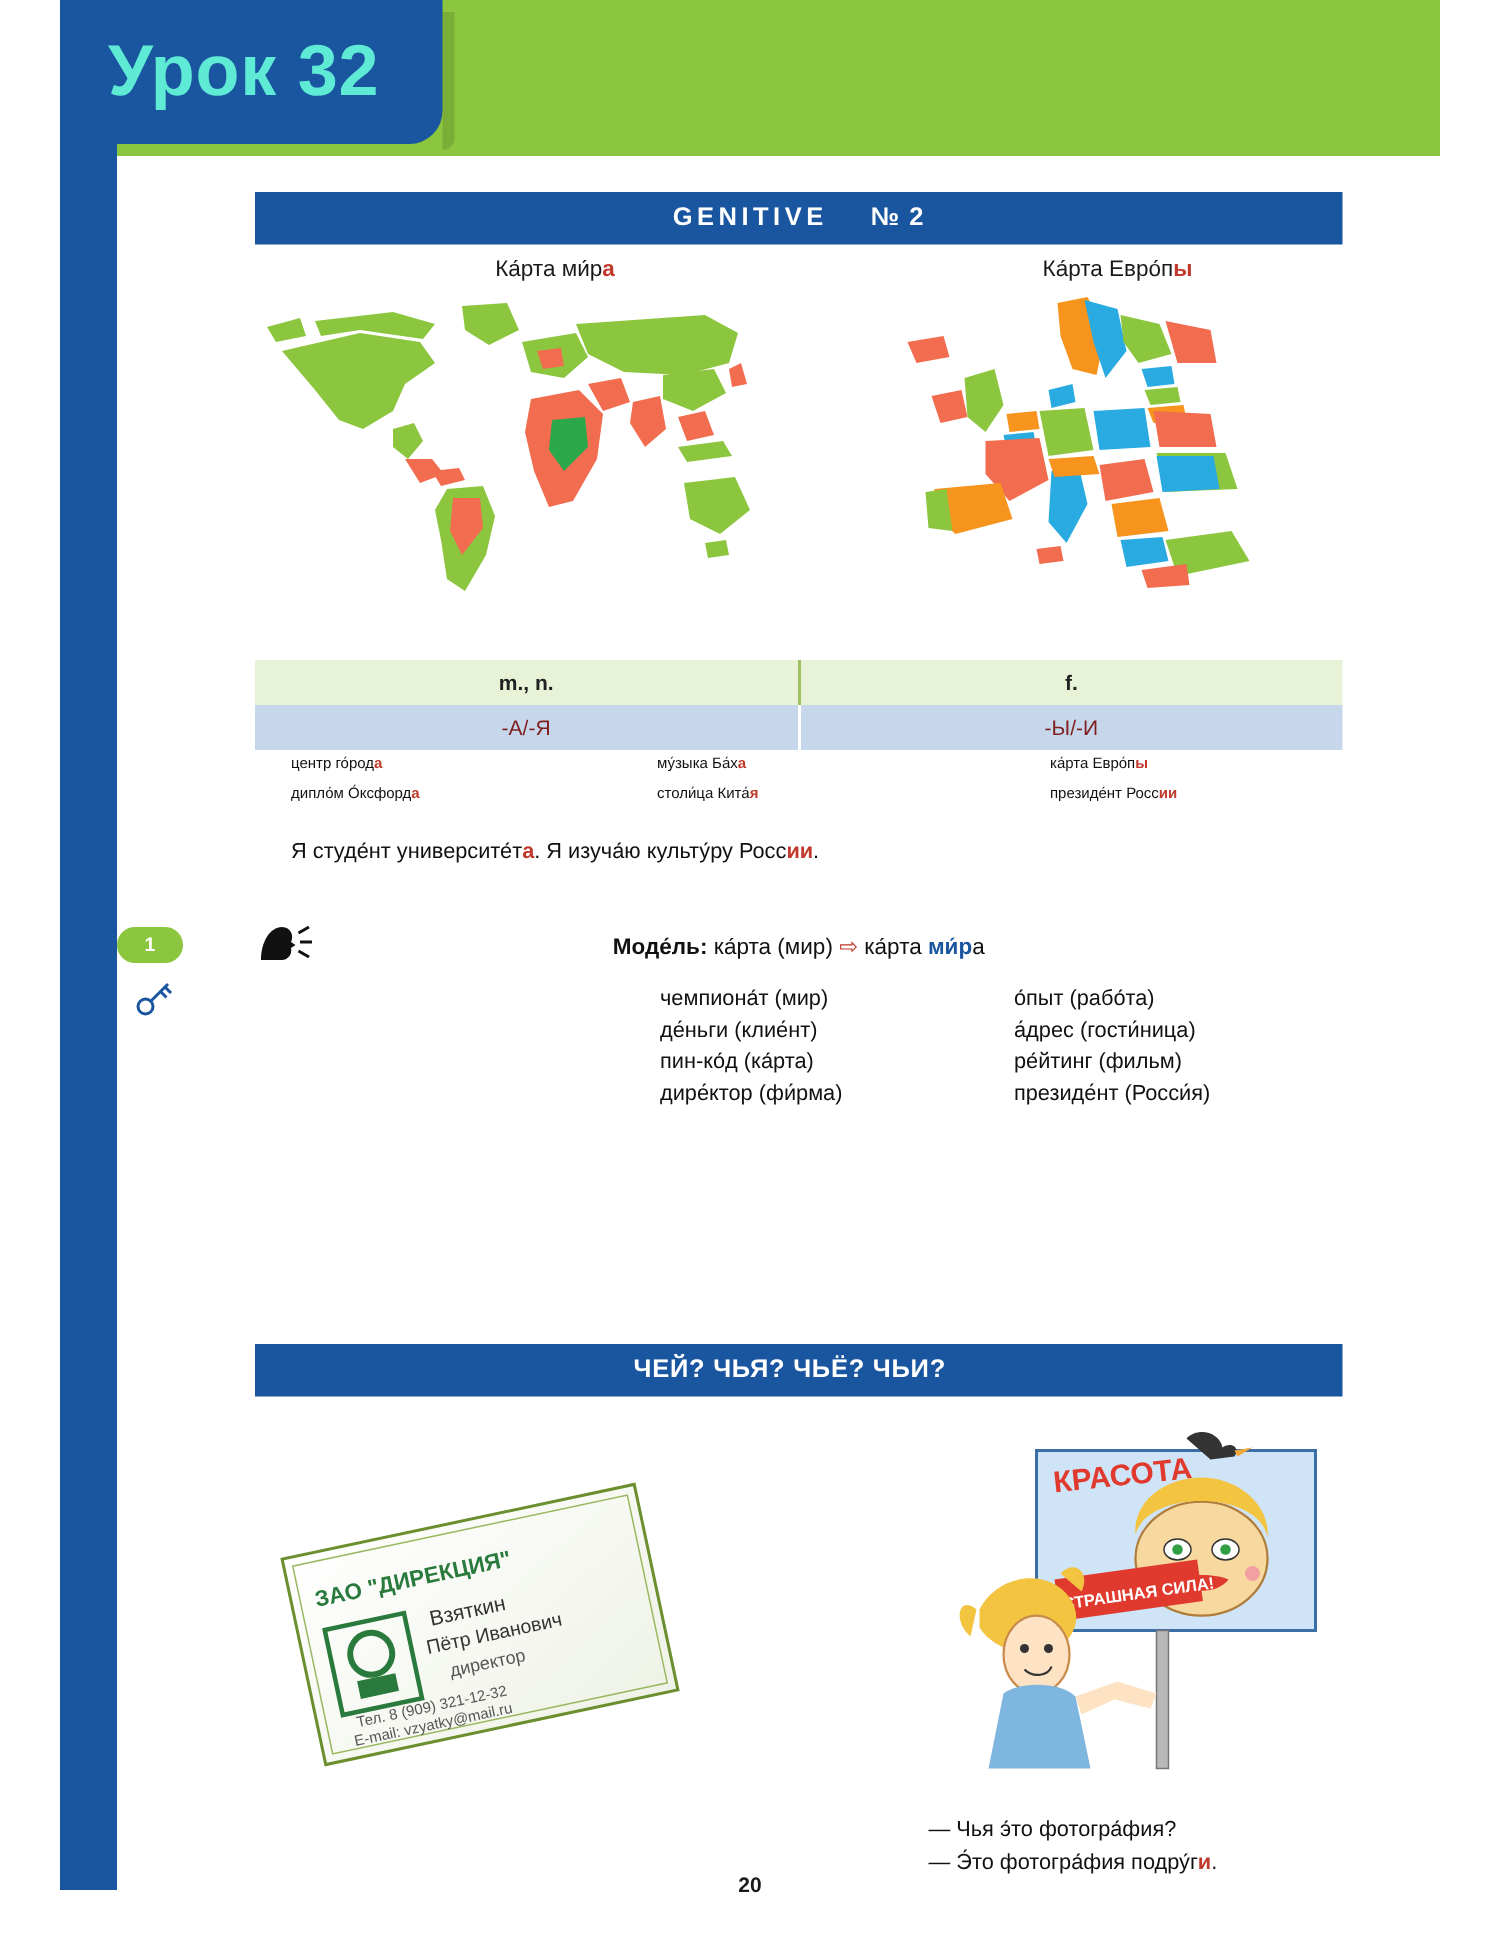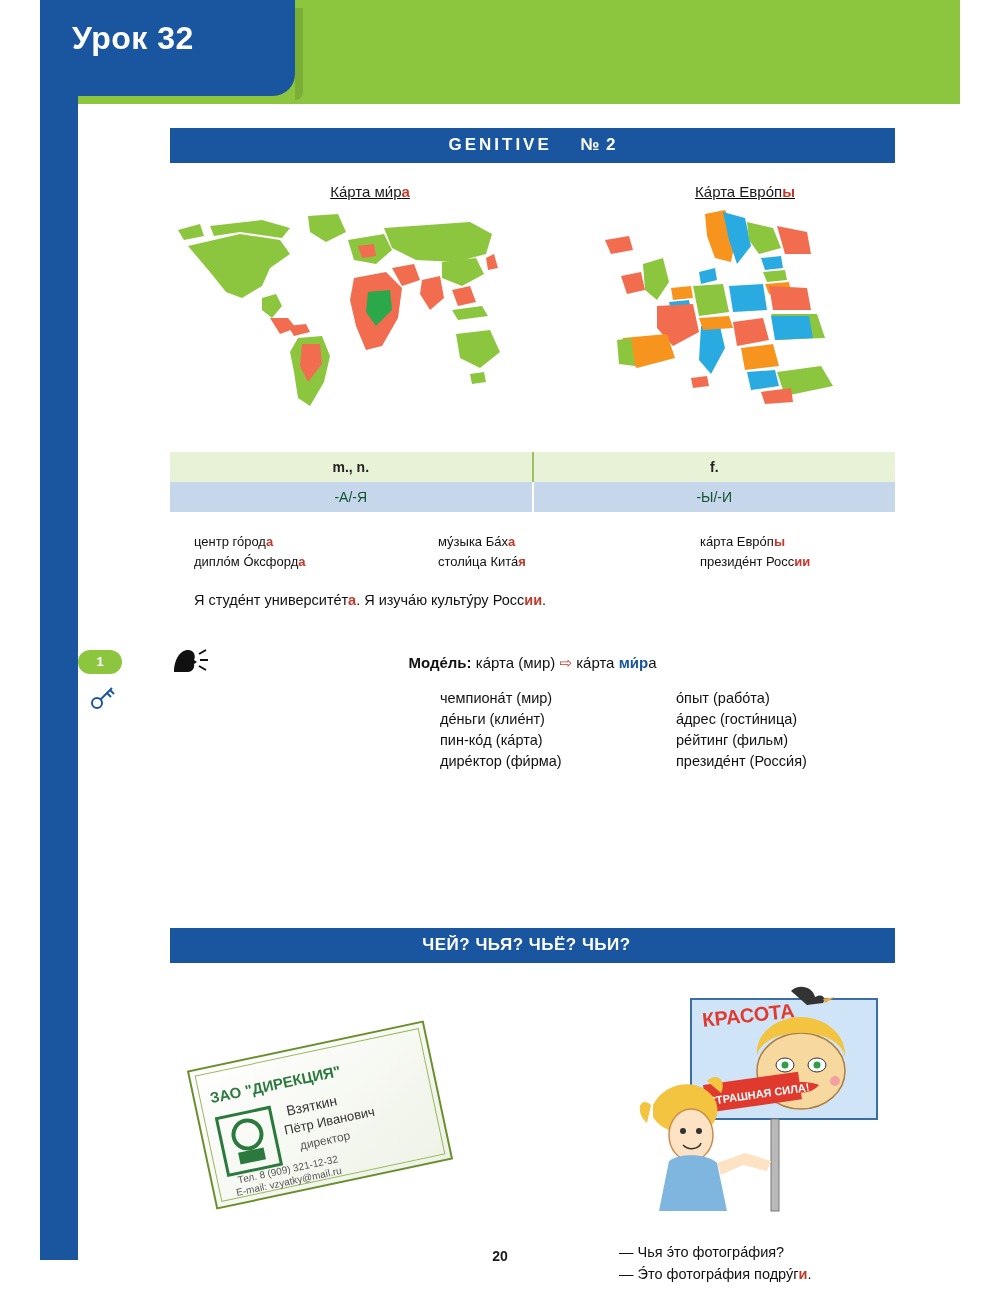--- a/index.html
+++ b/index.html
@@ -50,22 +50,22 @@
     position: absolute;
     right: -8px; top: 8px;
     width: 8px; height: 92px;
     background: rgba(0,0,0,0.12);
     border-bottom-right-radius: 10px;
   }
   .lesson-title {
     position: absolute;
     left: 32px;
     top: 20px;
-    color: #ffffff;
-    font-size: 32px;
+    color: #5eead4;
+    font-size: 48px;
     font-weight: bold;
     letter-spacing: 0.5px;
     white-space: nowrap;
   }
   
   .content {
     position: absolute;
     left: 170px;
     top: 128px;
     width: 725px;
@@ -78,22 +78,21 @@
     font-size: 17px;
     letter-spacing: 1px;
     padding: 7px 0 8px 0;
   }
   .section-header .sp {
     letter-spacing: 3px;
   }
   .maps-row {
     display: flex;
     justify-content: space-between;
-    margin-top: 20px;
-    text-decoration: underline;
+    margin-top: 8px;
   }
   .map-block {
     text-align: center;
   }
   .map-caption {
     font-size: 15px;
     color: #1a1a1a;
     margin-bottom: 6px;
   }
   .map-caption .hl {
@@ -123,30 +122,30 @@
   }
   .gram-table tr.head td {
     background: #e8f2d6;
     font-weight: bold;
     color: #222;
     border-right: 2px solid #9fbf63;
   }
   .gram-table tr.head td:last-child { border-right: none; }
   .gram-table tr.sub td {
     background: #c6d7ec;
-    color: #14532d;
+    color: #7f1d1d;
     border-right: 2px solid #ffffff;
   }
   .gram-table tr.sub td:last-child { border-right: none; }
 
   .examples {
-    margin-top: 20px;
+    margin-top: 0;
     position: relative;
     height: 46px;
-    font-size: 13px;
+    font-size: 10px;
     color: #111;
     line-height: 20px;
   }
   .examples .col1 { position: absolute; left: 24px; top: 0; }
   .examples .col2 { position: absolute; left: 268px; top: 0; }
   .examples .col3 { position: absolute; left: 530px; top: 0; }
   .hlred { color: #c0392b; font-weight: bold; }
   .hlblue { color: #1a56a0; font-weight: bold; }
 
   .sentence {

